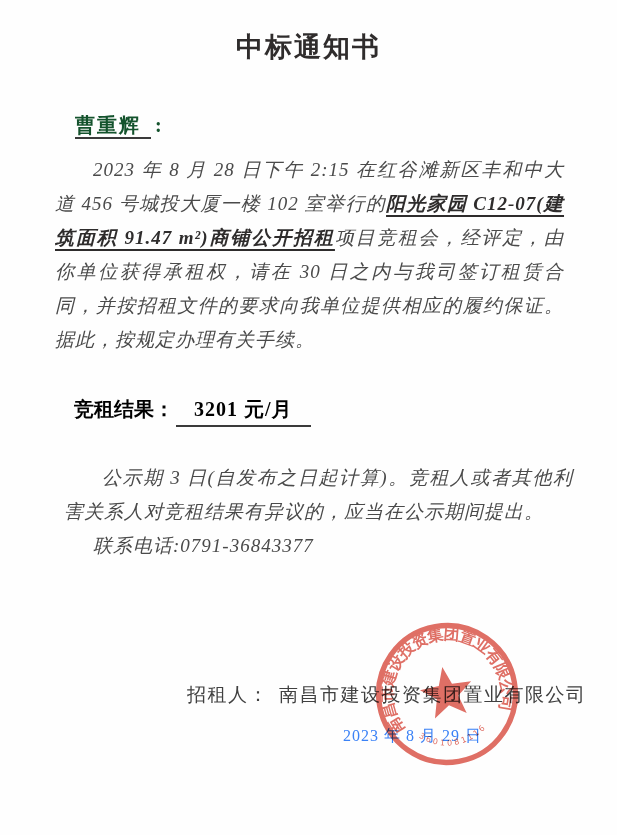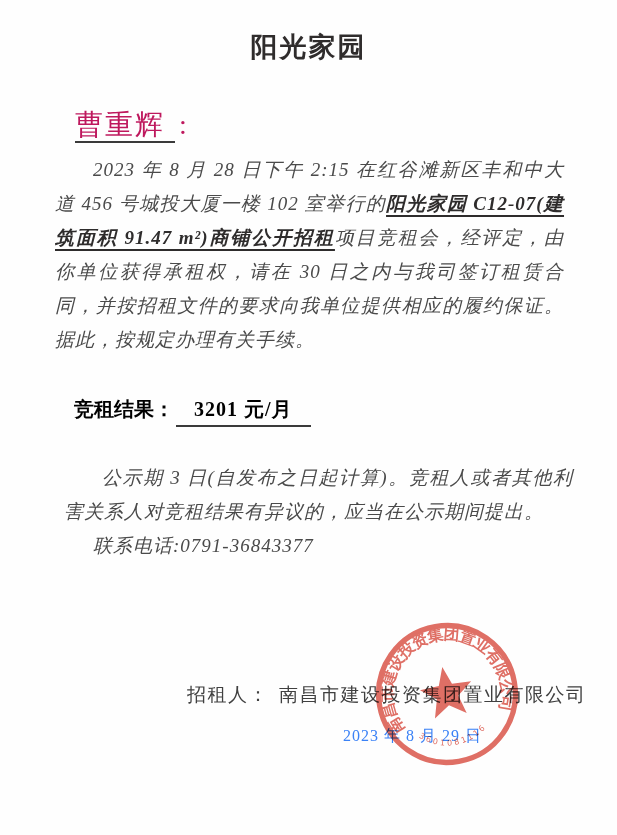--- a/index.html
+++ b/index.html
@@ -26,23 +26,23 @@
     font-size: 27px;
     font-weight: bold;
     color: #2f2c2c;
     letter-spacing: 2px;
     line-height: 38px;
   }
   .addressee {
     position: absolute;
     top: 111px;
     left: 75px;
-    font-size: 28px;
-    font-weight: normal;
-    color: #be185d;
+    font-size: 20px;
+    font-weight: bold;
+    color: #14532d;
     line-height: 28px;
   }
   .addr-name {
     border-bottom: 2px solid #3a3a3a;
     padding: 0 10px 1px 0;
     letter-spacing: 2px;
   }
   .addr-colon { margin-left: 4px; }
   .para, .line {
     font-size: 19px;
@@ -138,21 +138,21 @@
     font-size: 10.5px;
     letter-spacing: 2px;
     font-family: "DejaVu Sans", sans-serif;
   }
 </style>
 </head>
 <body>
 
 <div class="page">
 
-  <h1 class="title">阳光家园</h1>
+  <h1 class="title">中标通知书</h1>
 
   <div class="addressee">
     <span class="addr-name">曹重辉</span><span class="addr-colon">:</span>
   </div>
 
   <p class="para para1"><span>2023 年 8 月 28 日下午 2:15 在红谷滩新区丰和中大道 456 号城投大厦一楼 102 室举行的</span><span class="bold-underline">阳光家园 C12-07(建筑面积 91.47 m²)商铺公开招租</span><span>项目竞租会，经评定，由你单位获得承租权，请在 30 日之内与我司签订租赁合同，并按招租文件的要求向我单位提供相应的履约保证。据此，按规定办理有关手续。</span></p>
 
   <div class="result">
     <span class="result-label">竞租结果：</span><span class="result-value">3201 元/月</span>
   </div>

